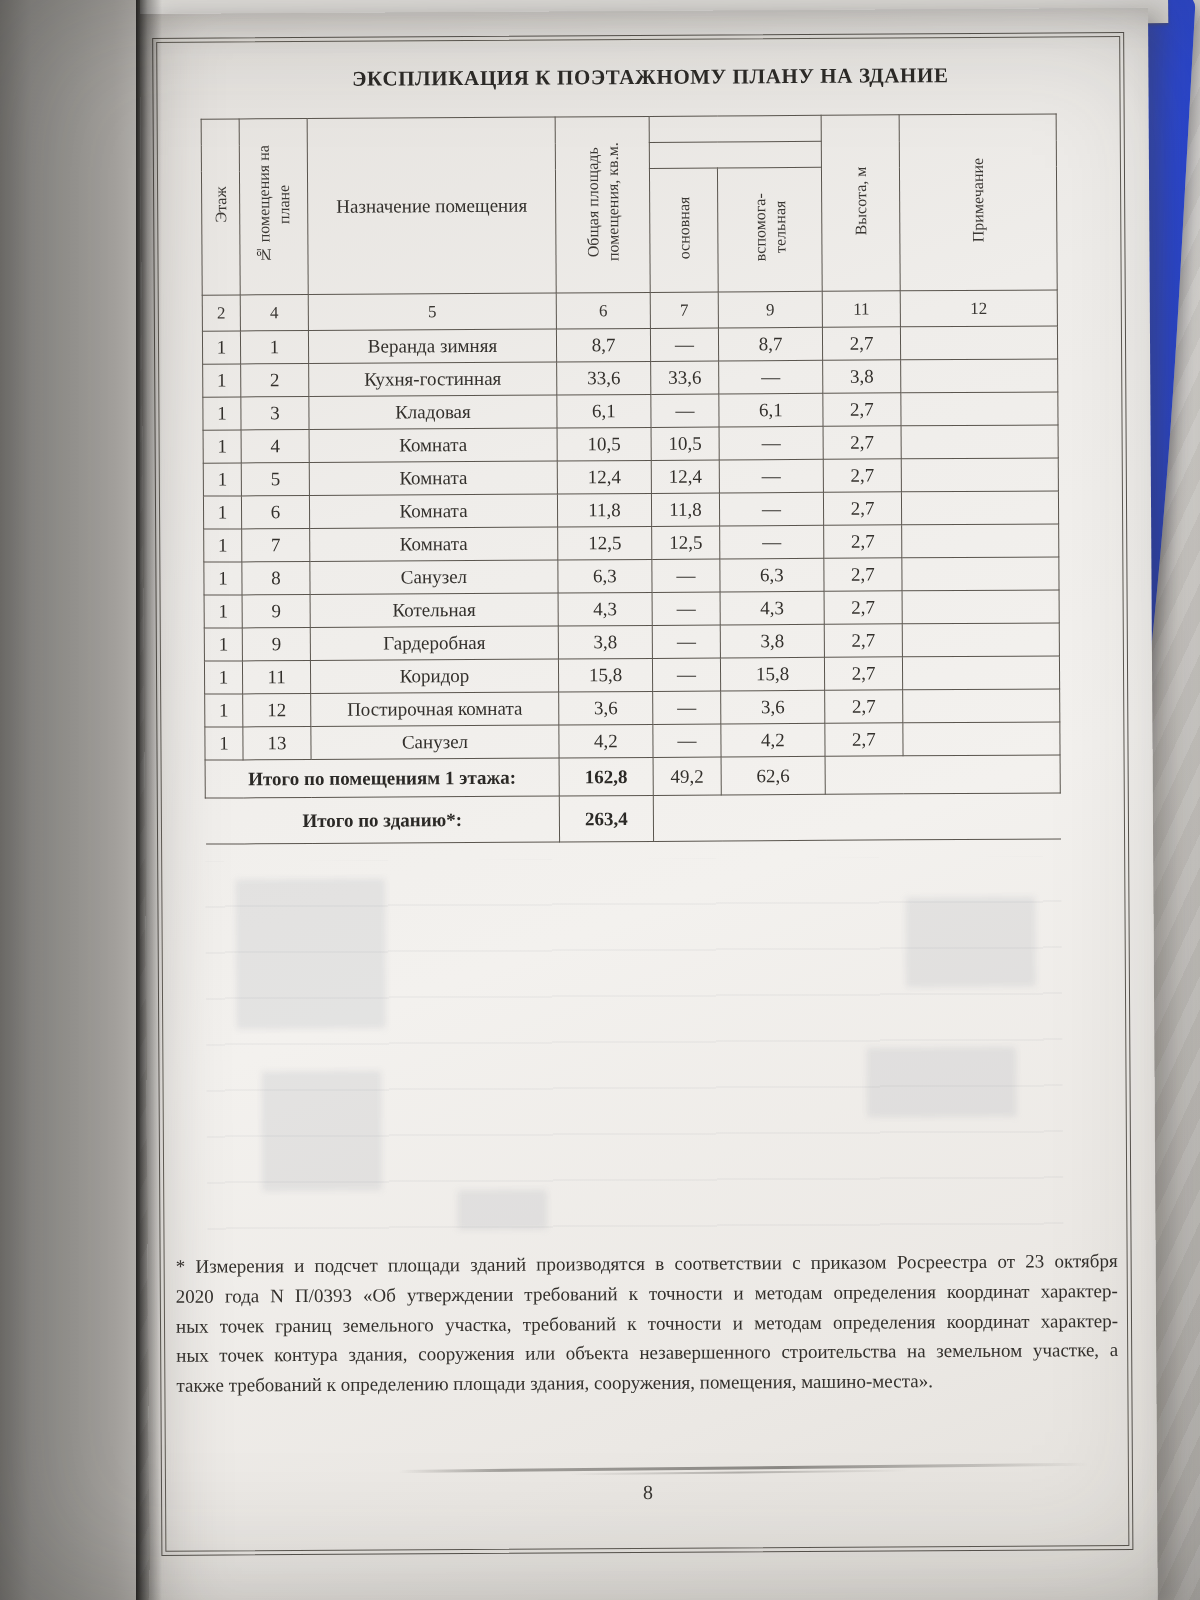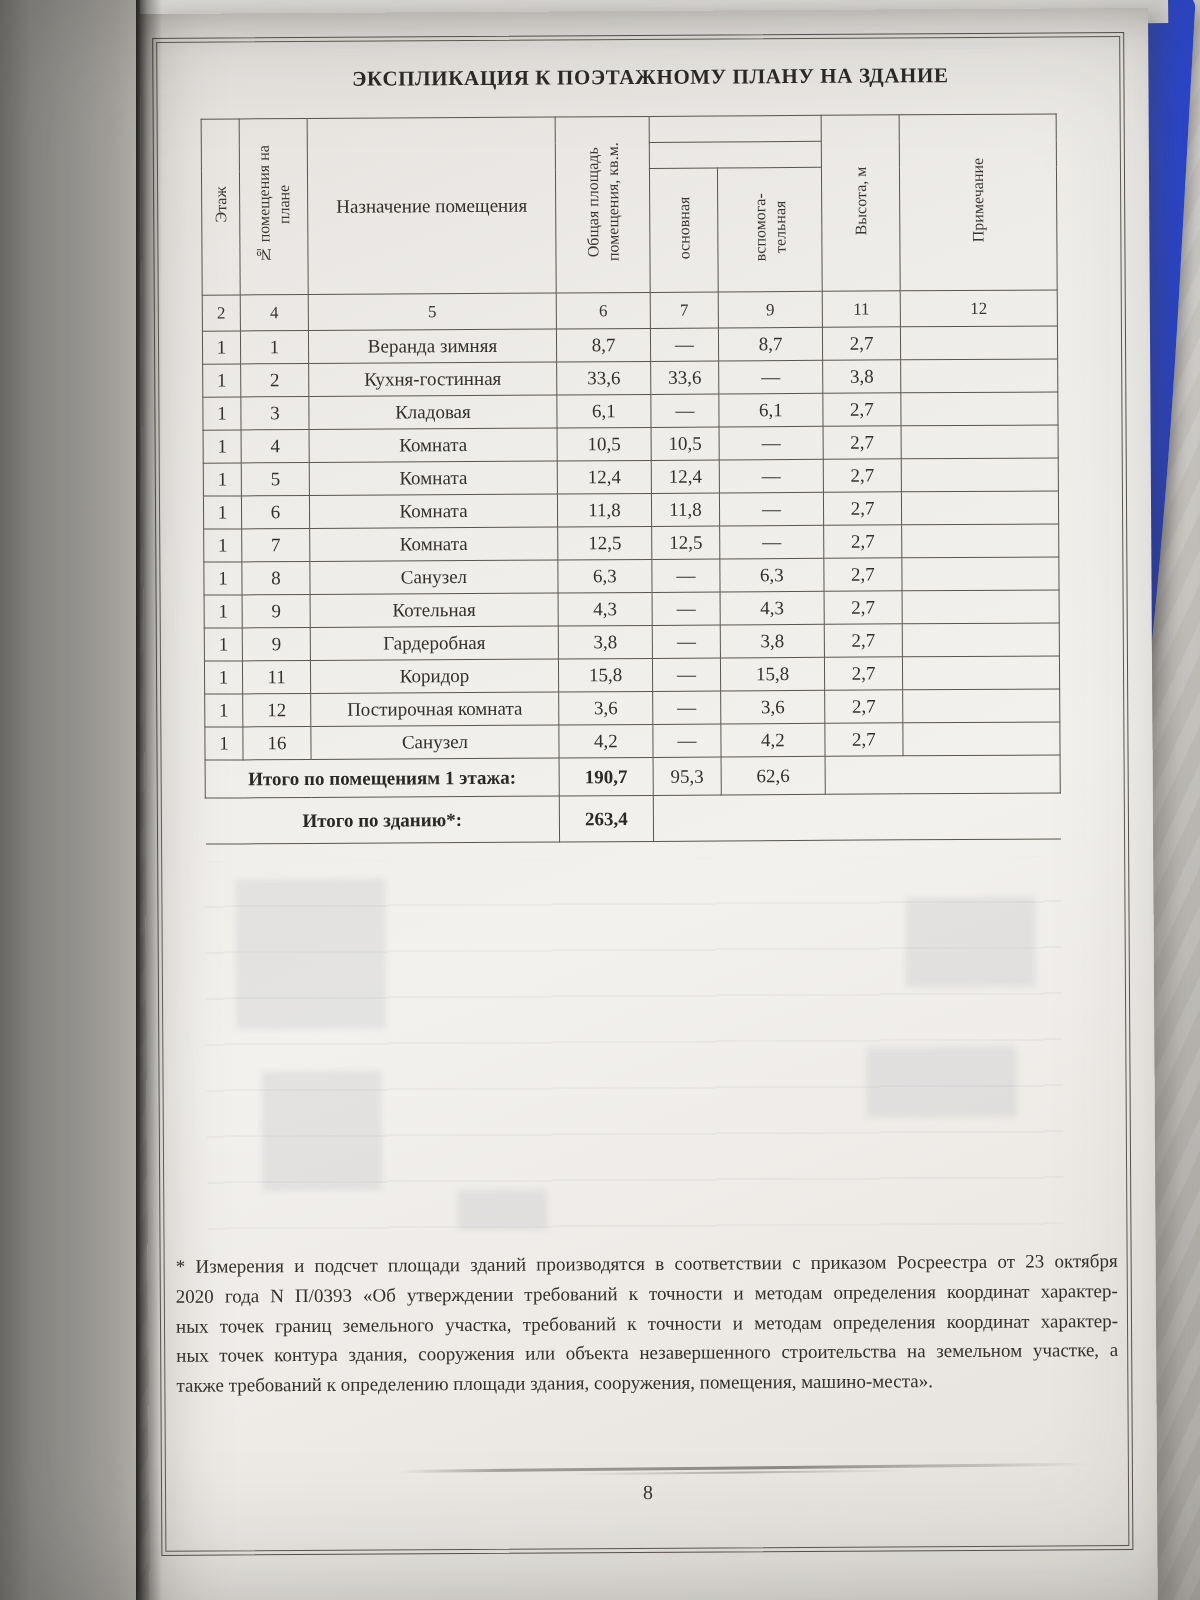--- a/index.html
+++ b/index.html
@@ -279,33 +279,33 @@
         <td>12</td>
         <td class="name">Постирочная комната</td>
         <td>3,6</td>
         <td>—</td>
         <td>3,6</td>
         <td>2,7</td>
         <td></td>
       </tr>
       <tr class="data">
         <td>1</td>
-        <td>16</td>
+        <td>13</td>
         <td class="name">Санузел</td>
         <td>4,2</td>
         <td>—</td>
         <td>4,2</td>
         <td>2,7</td>
         <td></td>
       </tr>
 
       <tr class="totals">
         <td colspan="3" class="name b">Итого по помещениям 1 этажа:</td>
-        <td class="b">190,7</td>
-        <td>95,3</td>
+        <td class="b">162,8</td>
+        <td>49,2</td>
         <td>62,6</td>
         <td colspan="2"></td>
       </tr>
       <tr class="bldg">
         <td colspan="3" class="right b noL">Итого по зданию*:</td>
         <td class="b">263,4</td>
         <td colspan="4" class="noR"></td>
       </tr>
     </tbody>
       </table>

